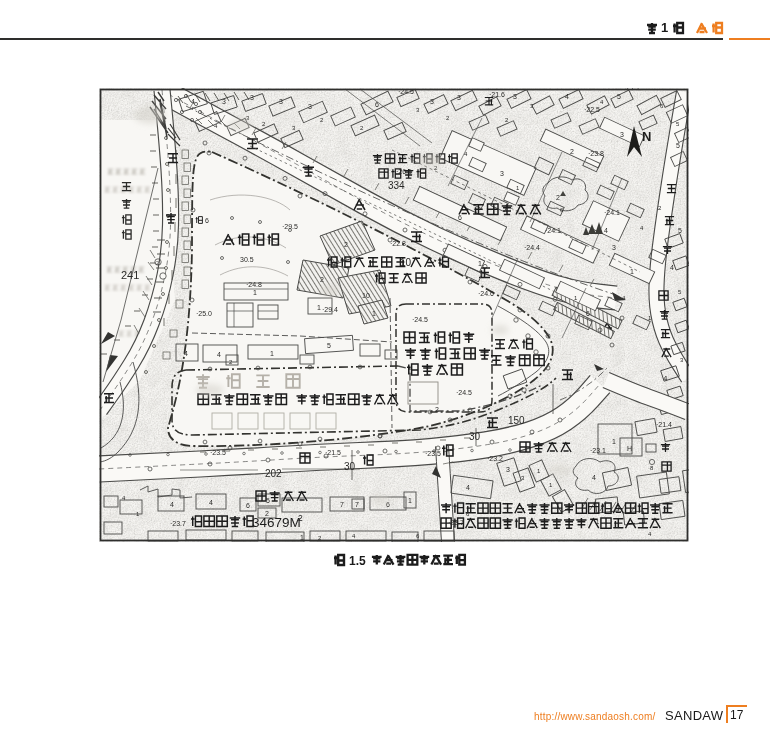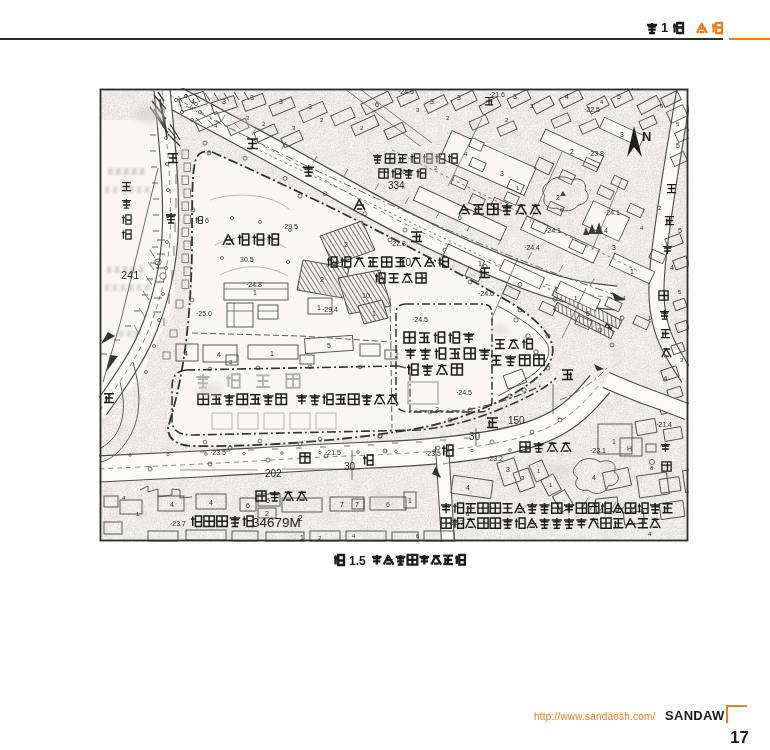--- a/index.html
+++ b/index.html
@@ -1,23 +1,23 @@
 <!DOCTYPE html>
 <html><head><meta charset="utf-8"><title>p17</title>
 <style>
 html,body{margin:0;padding:0;background:#ffffff;width:770px;height:750px;overflow:hidden;
 font-family:"Liberation Sans",sans-serif;}
 #page{position:relative;width:770px;height:750px;}
 .hline{position:absolute;left:0;top:38px;width:723px;height:2px;background:#2e2e2c;}
 .hline-o{position:absolute;left:729px;top:38px;width:41px;height:2px;background:#ee7e20;}
 .furl{position:absolute;left:534px;top:711px;font-size:10px;color:#ee7e20;letter-spacing:0.2px;}
-.fbrand{position:absolute;left:665px;top:708px;font-size:13px;font-weight:bold;color:#1a1a1a;letter-spacing:0.3px;}
+.fbrand{position:absolute;left:665px;top:708px;font-size:13px;font-weight:normal;color:#1a1a1a;letter-spacing:0.3px;}
 .fbar-v{position:absolute;left:726px;top:705px;width:1.8px;height:18px;background:#ee7e20;}
 .fbar-h{position:absolute;left:726px;top:705px;width:21px;height:1.6px;background:#ee7e20;}
-.fpage{position:absolute;left:730px;top:708px;font-size:17px;font-weight:bold;color:#1a1a1a;margin-top:20px;}
+.fpage{position:absolute;left:730px;top:708px;font-size:12px;font-weight:normal;color:#1a1a1a;}
 </style></head>
 <body>
 <div id="page">
 
 <svg width="770" height="45" style="position:absolute;left:0;top:0">
       <path d="M647.0 25.0H657.0M652.0 23.0V33.0M648.2 29.6H655.8M648.2 26.6L655.8 26.6M649.0 33.0H655.0" fill="none" stroke="#1c1c1c" stroke-width="2.26" stroke-linecap="butt"></path>
       <text x="661" y="32" font-size="13" font-weight="bold" fill="#1a1a1a">1</text>
       <path d="M674.6 23.5V32.5M673.0 26.0H676.2M677.2 23.0H683.0V33.0H677.2ZM677.2 27.5H683.0" fill="none" stroke="#1c1c1c" stroke-width="2.26" stroke-linecap="butt"></path>
       <path d="M702.0 23.0L697.0 33.0M702.0 24.5L707.0 33.0M698.5 28.5H706.0M699.5 32.0H704.5" fill="none" stroke="#ee7e20" stroke-width="2.26" stroke-linecap="butt"></path>
       <path d="M713.6 23.5V32.5M712.0 26.0H715.2M716.2 23.0H722.0V33.0H716.2ZM716.2 27.5H722.0" fill="none" stroke="#ee7e20" stroke-width="2.26" stroke-linecap="butt"></path>

